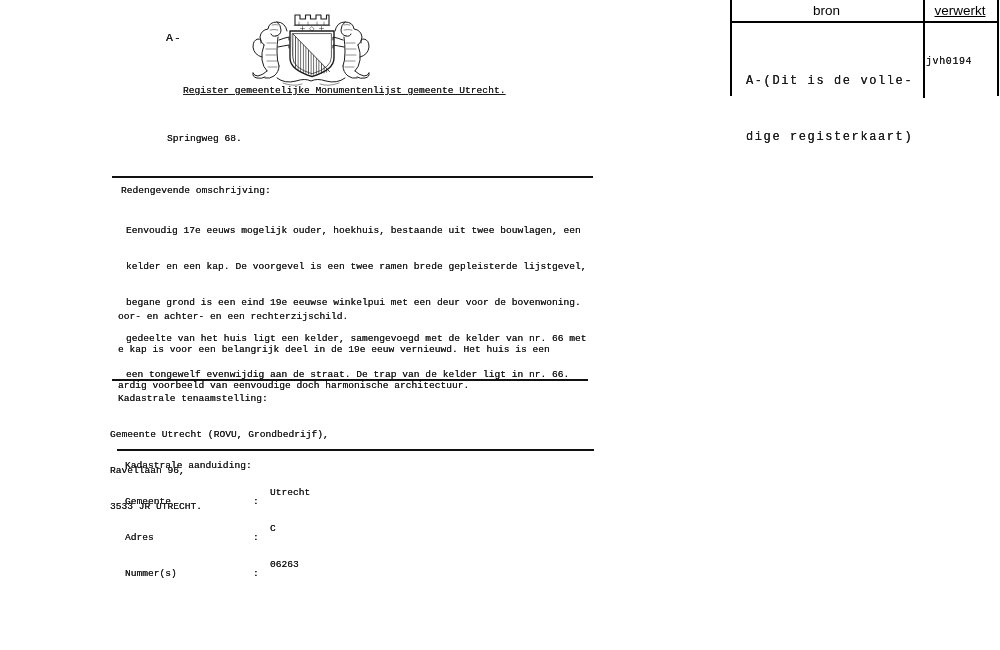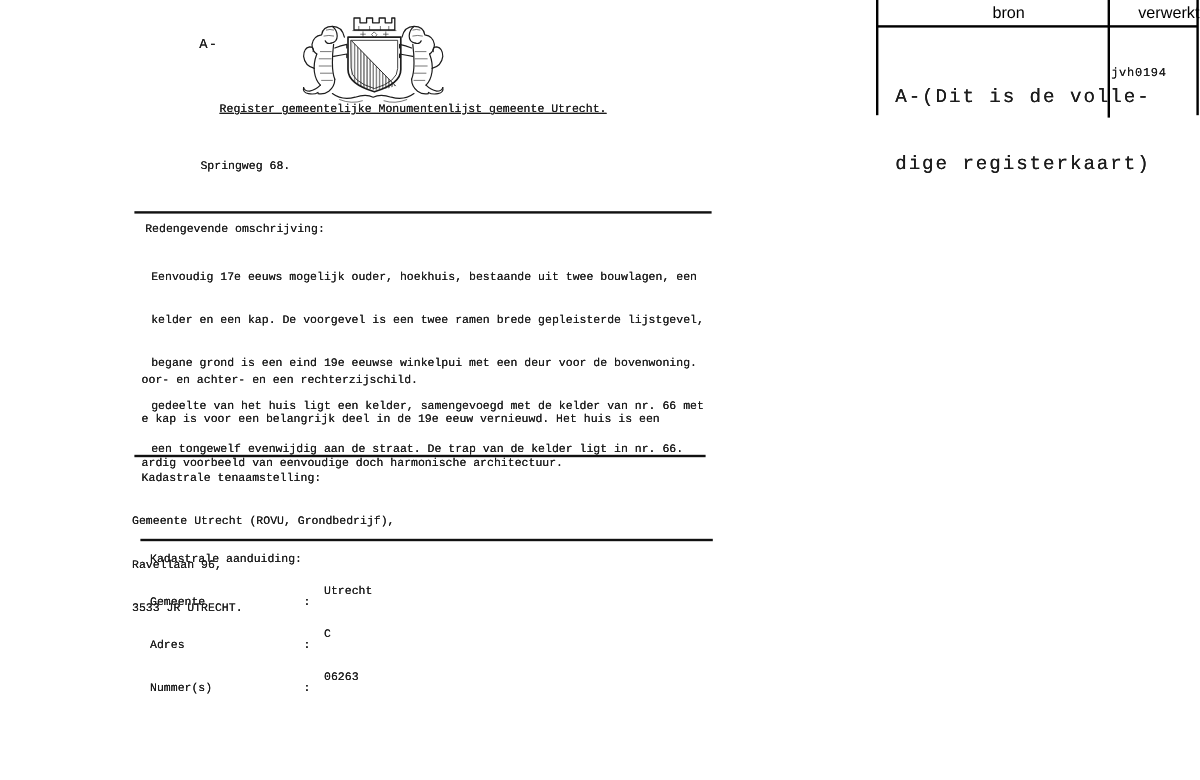--- a/index.html
+++ b/index.html
@@ -7,22 +7,22 @@
         font-family:"Liberation Mono","DejaVu Sans Mono",monospace;color:#1c1c1c;}
   .abs{position:absolute;}
   .tw{font-family:"Liberation Mono","DejaVu Sans Mono",monospace;font-size:9.6px;
       letter-spacing:0;line-height:12px;color:#1c1c1c;white-space:pre;
       text-shadow:0 0 0.45px currentColor;}
   .tw span{display:block;}
   .corner-mark{font-size:11.5px;letter-spacing:1px;text-shadow:0 0 0.5px currentColor;}
   .rule{background:#111;height:1.6px;}
   .vline{background:#000;width:1.6px;}
   .hdr{font-family:"Liberation Sans","DejaVu Sans",sans-serif;font-size:13.5px;color:#000;
-       text-align:center;margin-left:14px;}
-  .cell-tw{font-size:16px;letter-spacing:1.6px;line-height:18.5px;
+       text-align:center;}
+  .cell-tw{font-size:12px;letter-spacing:1.6px;line-height:18.5px;
            text-shadow:0 0 0.5px currentColor;white-space:pre;}
   .jvh{font-size:10px;letter-spacing:0.6px;text-shadow:0 0 0.5px currentColor;}
   .crest-svg{display:block;}
   .crest-svg path,.crest-svg polygon,.crest-svg line{stroke:#1c1c1c;fill:none;
       stroke-width:1;stroke-linecap:round;stroke-linejoin:round;}
   .crest-svg .thin{stroke-width:0.5;}
   .crest-svg .solidw{fill:#ffffff;}
 </style>
 </head>
 <body>
@@ -126,21 +126,21 @@
     <span>06263</span>
   </div>
 
   <div>
     <div class="abs vline" style="left:730px;top:0;height:96px;"></div>
     <div class="abs vline" style="left:923px;top:0;height:98px;"></div>
     <div class="abs vline" style="left:997px;top:0;height:96px;"></div>
     <div class="abs" style="left:730px;top:21px;width:268px;height:2px;background:#000;"></div>
 
     <div class="abs hdr" style="left:730px;top:3px;width:193px;">bron</div>
-    <div class="abs hdr" style="left:923px;top:3px;width:74px;">verwerkt</div>
+    <div class="abs hdr" style="left:923px;top:3px;width:74px;text-decoration:underline;">verwerkt</div>
 
     <div class="abs tw cell-tw" style="left:746px;top:35px;">
       <span>A-(Dit is de volle-</span>
       <span>dige registerkaart)</span>
     </div>
     <div class="abs tw jvh" style="left:926px;top:56px;">jvh0194</div>
   </div>
 
 </div>
 

